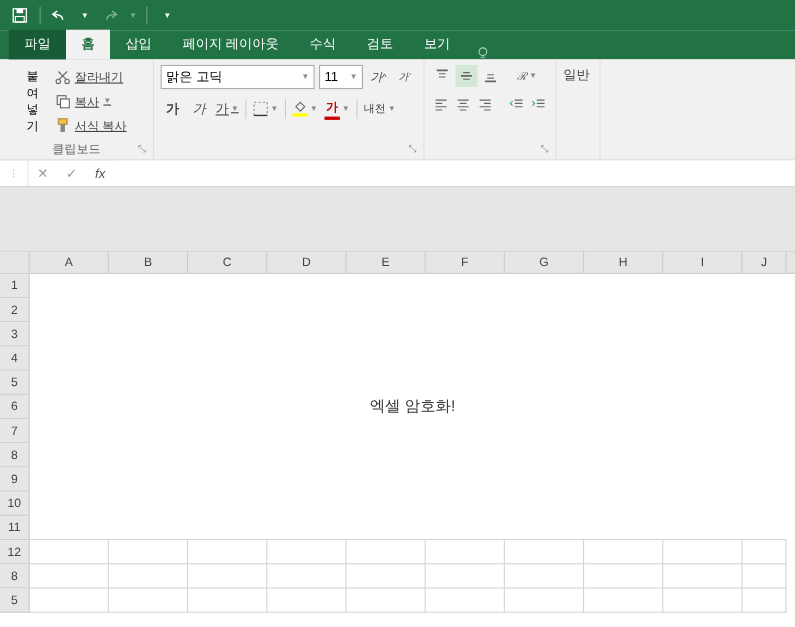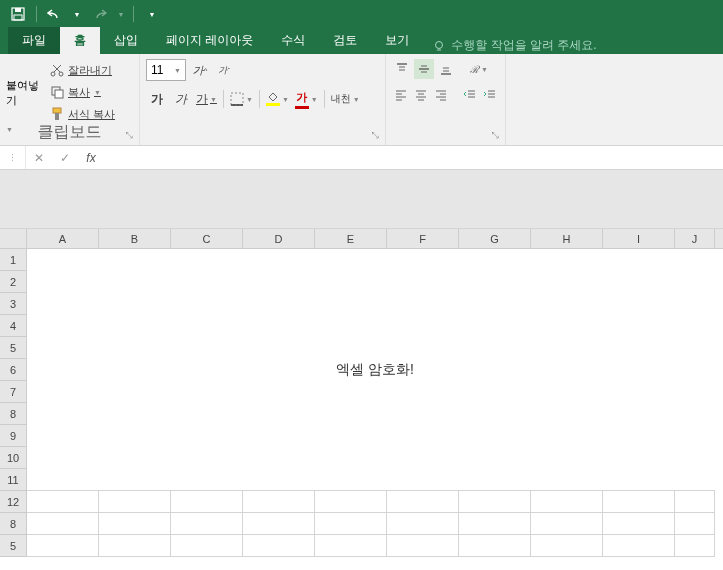--- a/index.html
+++ b/index.html
@@ -11,26 +11,26 @@
 .titlebar .sep { width: 1px; height: 16px; background: rgba(255,255,255,0.3); margin: 0 2px; }
 
 .tabs { height: 26px; background: #217346; display: flex; align-items: flex-end; padding-left: 8px; }
 .tab { padding: 5px 14px; color: #fff; font-size: 12px; cursor: pointer; }
 .tab.active { background: #f1f1f1; color: #217346; font-weight: bold; }
 .tab.file { background: #185c37; color: #fff; }
 .tell-me { display: flex; align-items: center; color: #a8d6c0; gap: 6px; padding: 0 10px; font-size: 12px; }
 
 .ribbon { height: 92px; background: #f1f1f1; border-bottom: 1px solid #d4d4d4; display: flex; }
 .group { border-right: 1px solid #e0e0e0; position: relative; padding: 4px 6px 0 6px; display: flex; flex-direction: column; }
-.group-label { position: absolute; bottom: 2px; left: 0; right: 0; text-align: center; font-size: 16px; color: #666; }
+.group-label { position: absolute; bottom: 2px; left: 0; right: 0; text-align: center; font-size: 11px; color: #666; }
 .group-launcher { position: absolute; bottom: 3px; right: 3px; width: 14px; height: 14px; color: #888; cursor: pointer; font-size: 9px; display: flex; align-items: center; justify-content: center; }
 
 .clipboard-group { width: 140px; }
 .clipboard-row { display: flex; gap: 4px; height: 66px; }
-.paste-btn { width: 40px; display: flex; flex-direction: column; gap: 18px; cursor: pointer; padding-top: 2px; }
+.paste-btn { width: 40px; display: flex; flex-direction: row; align-items: center; gap: 18px; cursor: pointer; padding-top: 2px; }
 .clip-sub { display: flex; flex-direction: column; gap: 2px; padding-top: 2px; }
 .clip-item { display: flex; align-items: center; gap: 4px; font-size: 11px; color: #444; cursor: pointer; height: 20px; text-decoration: underline; }
 
 .font-group { width: 246px; }
 .font-row1 { display: flex; gap: 4px; align-items: center; height: 24px; margin-bottom: 6px; }
 .font-name { width: 140px; height: 22px; border: 1px solid #ababab; background: #fff; font-size: 12px; padding: 0 4px; display: flex; align-items: center; justify-content: space-between; cursor: pointer; }
 .font-size { width: 40px; height: 22px; border: 1px solid #ababab; background: #fff; font-size: 12px; padding: 0 4px; display: flex; align-items: center; justify-content: space-between; cursor: pointer; }
 .sm-btn { width: 20px; height: 22px; display: flex; align-items: center; justify-content: center; cursor: pointer; color: #444; font-size: 11px; }
 .font-row2 { display: flex; gap: 2px; align-items: center; }
 .fbtn { min-width: 22px; height: 22px; display: flex; align-items: center; justify-content: center; cursor: pointer; color: #444; font-size: 12px; padding: 0 2px; }
@@ -109,21 +109,20 @@
   <div class="tab">삽입</div>
   <div class="tab">페이지 레이아웃</div>
   <div class="tab">수식</div>
   <div class="tab">검토</div>
   <div class="tab">보기</div>
   <div class="tell-me">
     <svg width="12" height="12" viewBox="0 0 12 12">
         <circle cx="6" cy="5" r="3.5" fill="none" stroke="#a8d6c0"></circle>
         <line x1="4" y1="10" x2="8" y2="10" stroke="#a8d6c0"></line>
       </svg>
-    <span>수행할 작업을 알려 주세요.</span>
   </div>
 </div>
 
 <div class="ribbon">
   <div class="group clipboard-group">
     <div class="clipboard-row">
       <div class="paste-btn">
         <svg width="28" height="30" viewBox="0 0 28 30">
             <rect x="4" y="4" width="16" height="22" fill="#d9a84e" stroke="#b8863b"></rect>
             <rect x="8" y="1" width="8" height="5" rx="1" fill="#888"></rect>
@@ -158,20 +157,24 @@
           <span>서식 복사</span>
         </div>
       </div>
     </div>
     <div class="group-label">클립보드</div>
     <div class="group-launcher">⤡</div>
   </div>
 
   <div class="group font-group">
     <div class="font-row1">
+      <div class="font-name">
+        <span>맑은 고딕</span>
+        <span style="font-size:7px;color:#888">▼</span>
+      </div>
       <div class="font-size">
         <span>11</span>
         <span style="font-size:7px;color:#888">▼</span>
       </div>
       <div class="sm-btn" style="font-style:italic">가<span style="font-size:8px;vertical-align:super">^</span></div>
       <div class="sm-btn" style="font-style:italic;font-size:9px">가<span style="font-size:7px">ˇ</span></div>
     </div>
     <div class="font-row2">
       <div class="fbtn" style="font-weight:bold">가</div>
       <div class="fbtn" style="font-style:italic">가</div>
@@ -284,20 +287,23 @@
             <line x1="5" y1="6" x2="12" y2="6" stroke="#666"></line>
             <line x1="5" y1="9" x2="12" y2="9" stroke="#666"></line>
             <path d="M1 4 L3 6 L1 8" fill="none" stroke="#3a7"></path>
           </svg>
         </div>
     </div>
     <div class="group-launcher">⤡</div>
   </div>
 
 
+  <div class="group format-group">
+    <div class="fmt-label">일반</div>
+  </div>
 </div>
 
 <div class="namebar">
   <div class="fx-sep">
       <span style="font-size:8px;color:#999">⋮</span>
     </div>
   <div class="fx-btn">✕</div>
   <div class="fx-btn">✓</div>
   <div class="fx-btn fx">fx</div>
   <input class="formula-input" type="text" style="">

